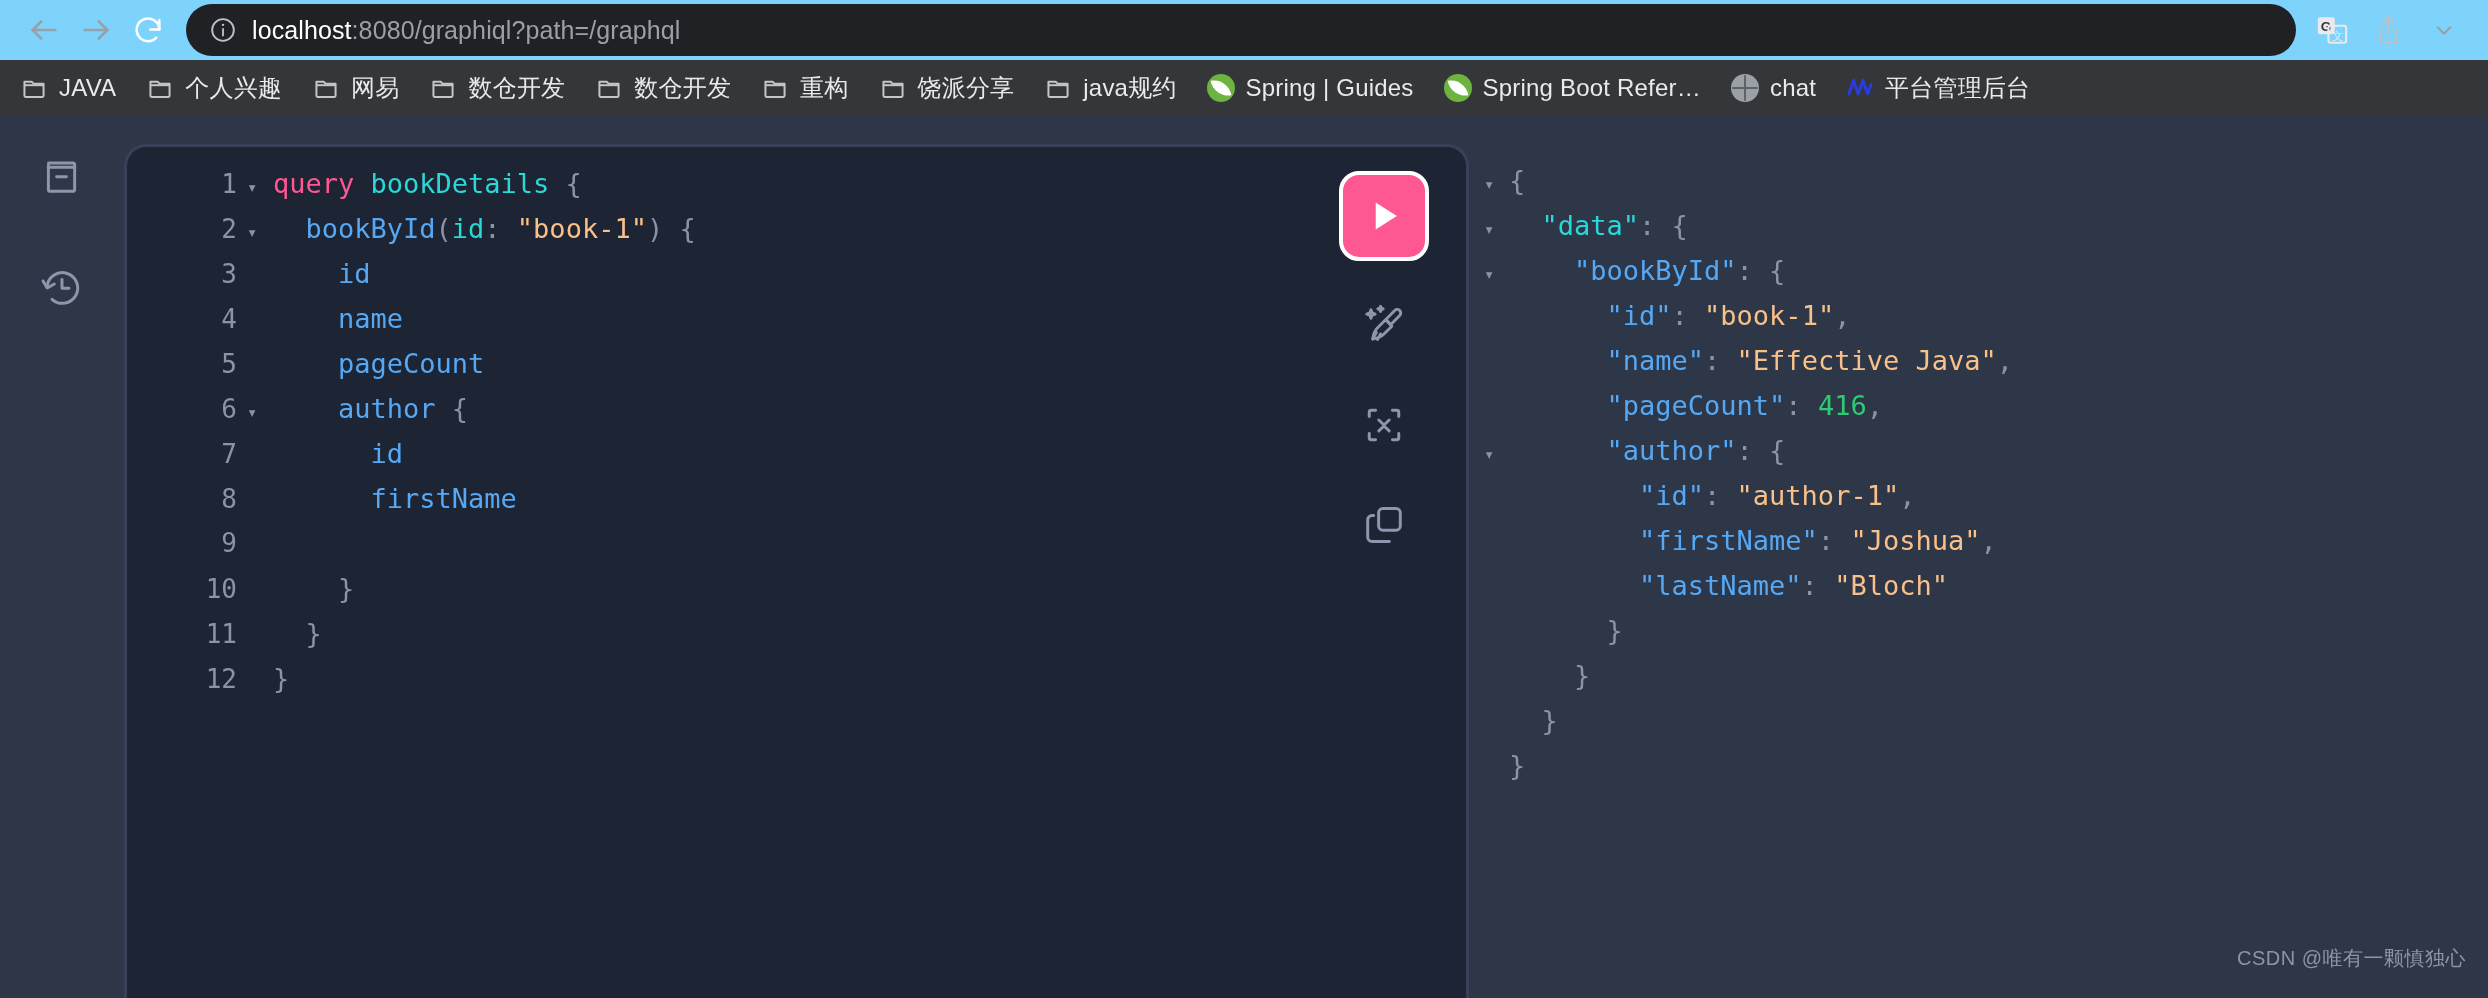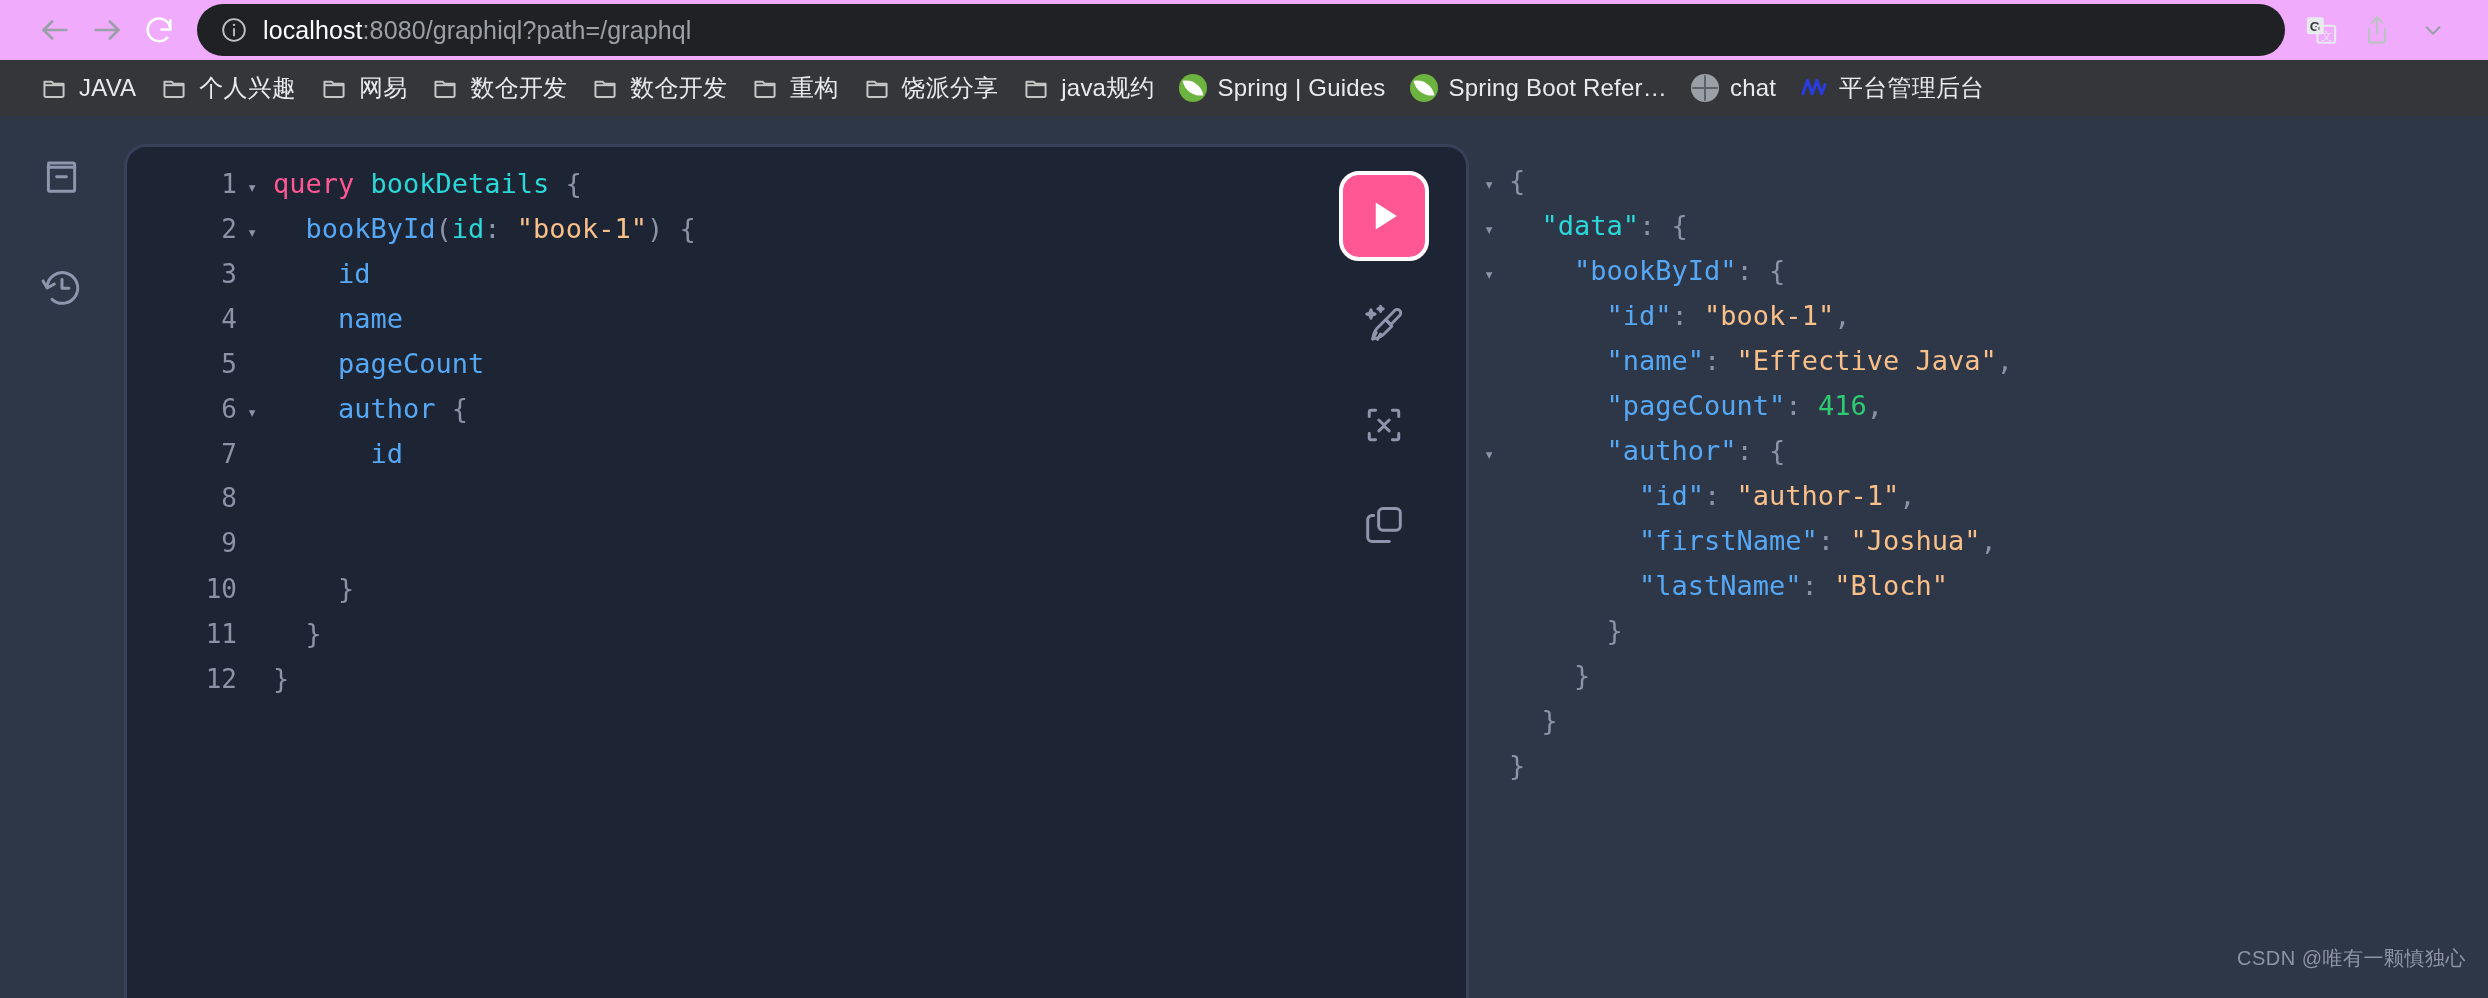--- a/index.html
+++ b/index.html
@@ -8,24 +8,24 @@
     height: 998px;
     overflow: hidden;
     background: #2d3748;
     font-family: "Liberation Sans", sans-serif;
   }
 
   
   .browser-chrome {
     width: 2488px;
     height: 60px;
-    background: #f0abfc;
+    background: #7dd3fc;
     display: flex;
     align-items: center;
-    padding: 0 29px;
+    padding: 0 18px;
     position: relative;
   }
   .nav-btn {
     width: 52px; height: 52px;
     display: flex; align-items: center; justify-content: center;
     border-radius: 50%;
     flex: 0 0 auto;
   }
   .nav-btn svg { display: block; }
   .omnibox {
@@ -63,22 +63,22 @@
     display: flex; align-items: center; justify-content: center;
   }
 
   
   .bookmarks-bar {
     width: 2488px;
     height: 56px;
     background: #35363a;
     display: flex;
     align-items: center;
-    padding-left: 28px;
-    gap: 0px;
+    padding-left: 8px;
+    gap: 6px;
     overflow: hidden;
     white-space: nowrap;
   }
   .bookmark {
     display: flex;
     align-items: center;
     height: 44px;
     padding: 0 12px;
     border-radius: 6px;
     flex: 0 0 auto;
@@ -461,21 +461,21 @@
 
     <div class="gq-editor-card">
       <div class="code-area" id="editor-lines">
           <div class="code-line"><span class="ln">1</span><span class="fold">▾</span><span class="code-text"><span class="t-kw">query</span><span class="t-punc"> </span><span class="t-def">bookDetails</span><span class="t-punc"> {</span></span></div>
           <div class="code-line"><span class="ln">2</span><span class="fold">▾</span><span class="code-text"><span class="t-punc">  </span><span class="t-field">bookById</span><span class="t-punc">(</span><span class="t-arg">id</span><span class="t-punc">: </span><span class="t-str">"book-1"</span><span class="t-punc">) {</span></span></div>
           <div class="code-line"><span class="ln">3</span><span class="fold"></span><span class="code-text"><span class="t-punc">    </span><span class="t-field">id</span></span></div>
           <div class="code-line"><span class="ln">4</span><span class="fold"></span><span class="code-text"><span class="t-punc">    </span><span class="t-field">name</span></span></div>
           <div class="code-line"><span class="ln">5</span><span class="fold"></span><span class="code-text"><span class="t-punc">    </span><span class="t-field">pageCount</span></span></div>
           <div class="code-line"><span class="ln">6</span><span class="fold">▾</span><span class="code-text"><span class="t-punc">    </span><span class="t-field">author</span><span class="t-punc"> {</span></span></div>
           <div class="code-line"><span class="ln">7</span><span class="fold"></span><span class="code-text"><span class="t-punc">      </span><span class="t-field">id</span></span></div>
-          <div class="code-line"><span class="ln">8</span><span class="fold"></span></div>
+          <div class="code-line"><span class="ln">8</span><span class="fold"></span><span class="code-text"><span class="t-punc">      </span><span class="t-field">firstName</span></span></div>
           <div class="code-line"><span class="ln">9</span><span class="fold"></span></div>
           <div class="code-line"><span class="ln">10</span><span class="fold"></span><span class="code-text"><span class="t-punc">    }</span></span></div>
           <div class="code-line"><span class="ln">11</span><span class="fold"></span><span class="code-text"><span class="t-punc">  }</span></span></div>
           <div class="code-line"><span class="ln">12</span><span class="fold"></span><span class="code-text"><span class="t-punc">}</span></span></div>
         </div>
 
       <div class="gq-toolbar">
         <div class="exec-btn">
           <svg width="44" height="44" viewBox="0 0 24 24">
             <polygon points="7.5,4.6 19,12 7.5,19.4" fill="#ffffff"></polygon>

